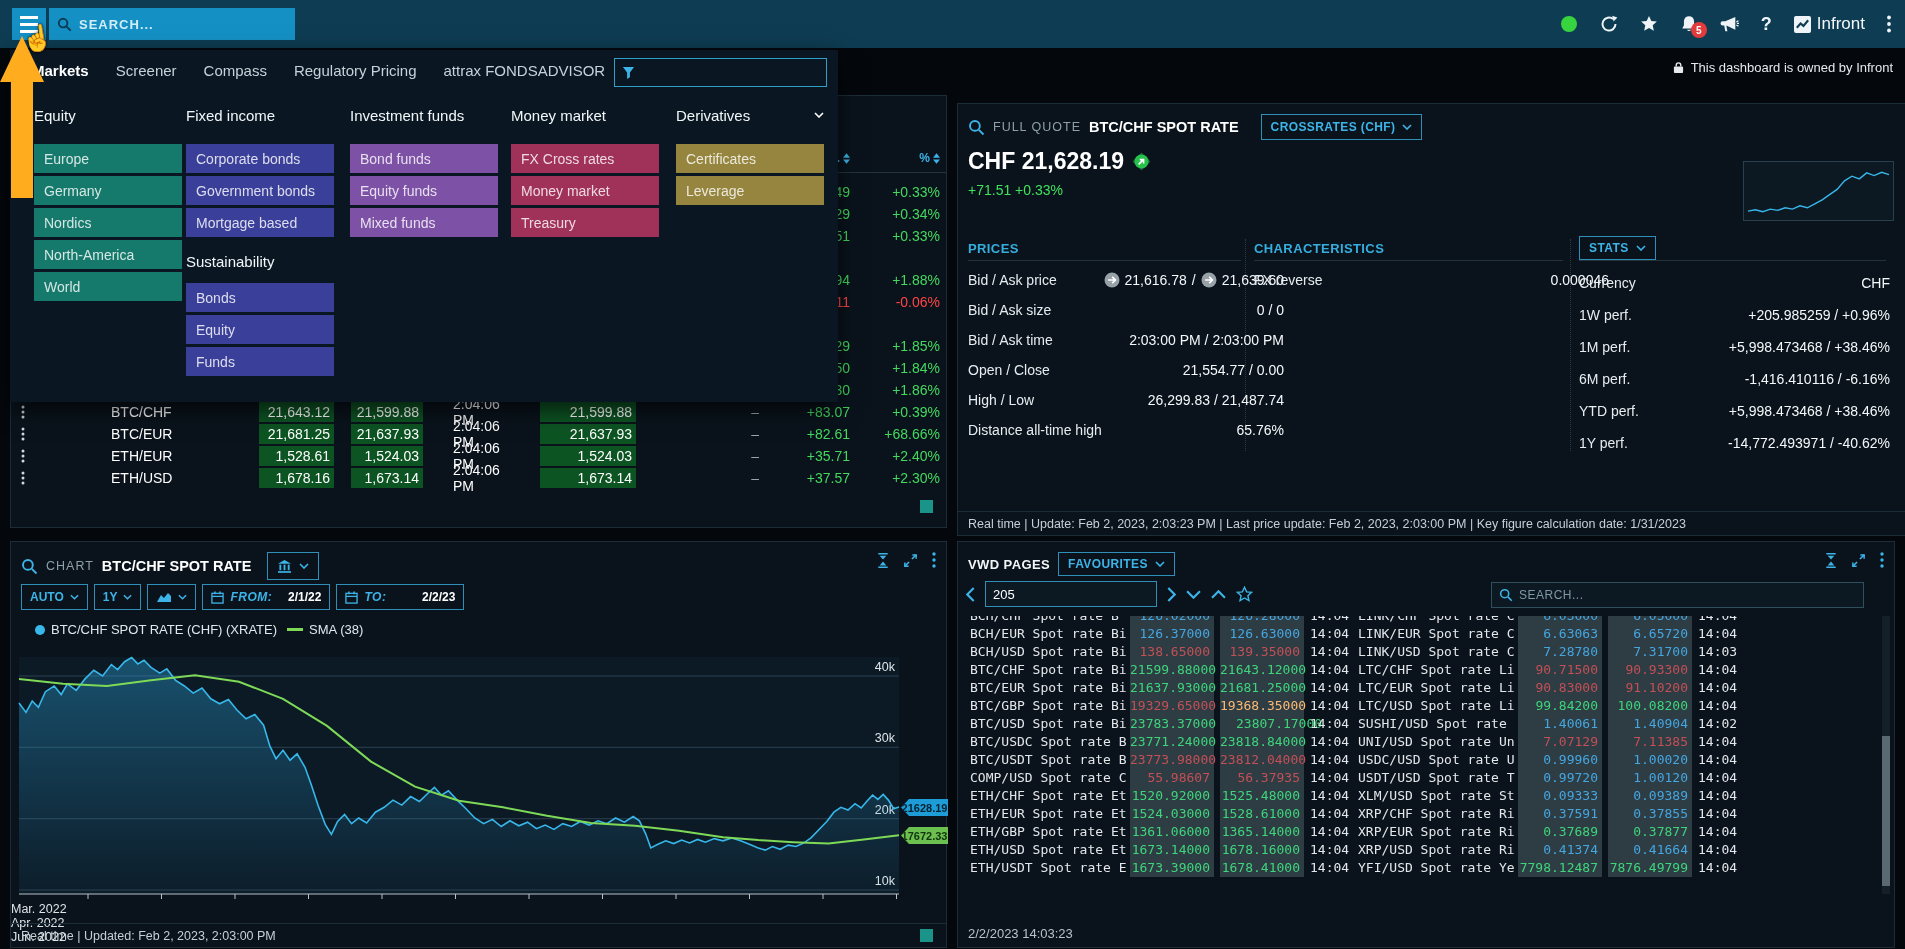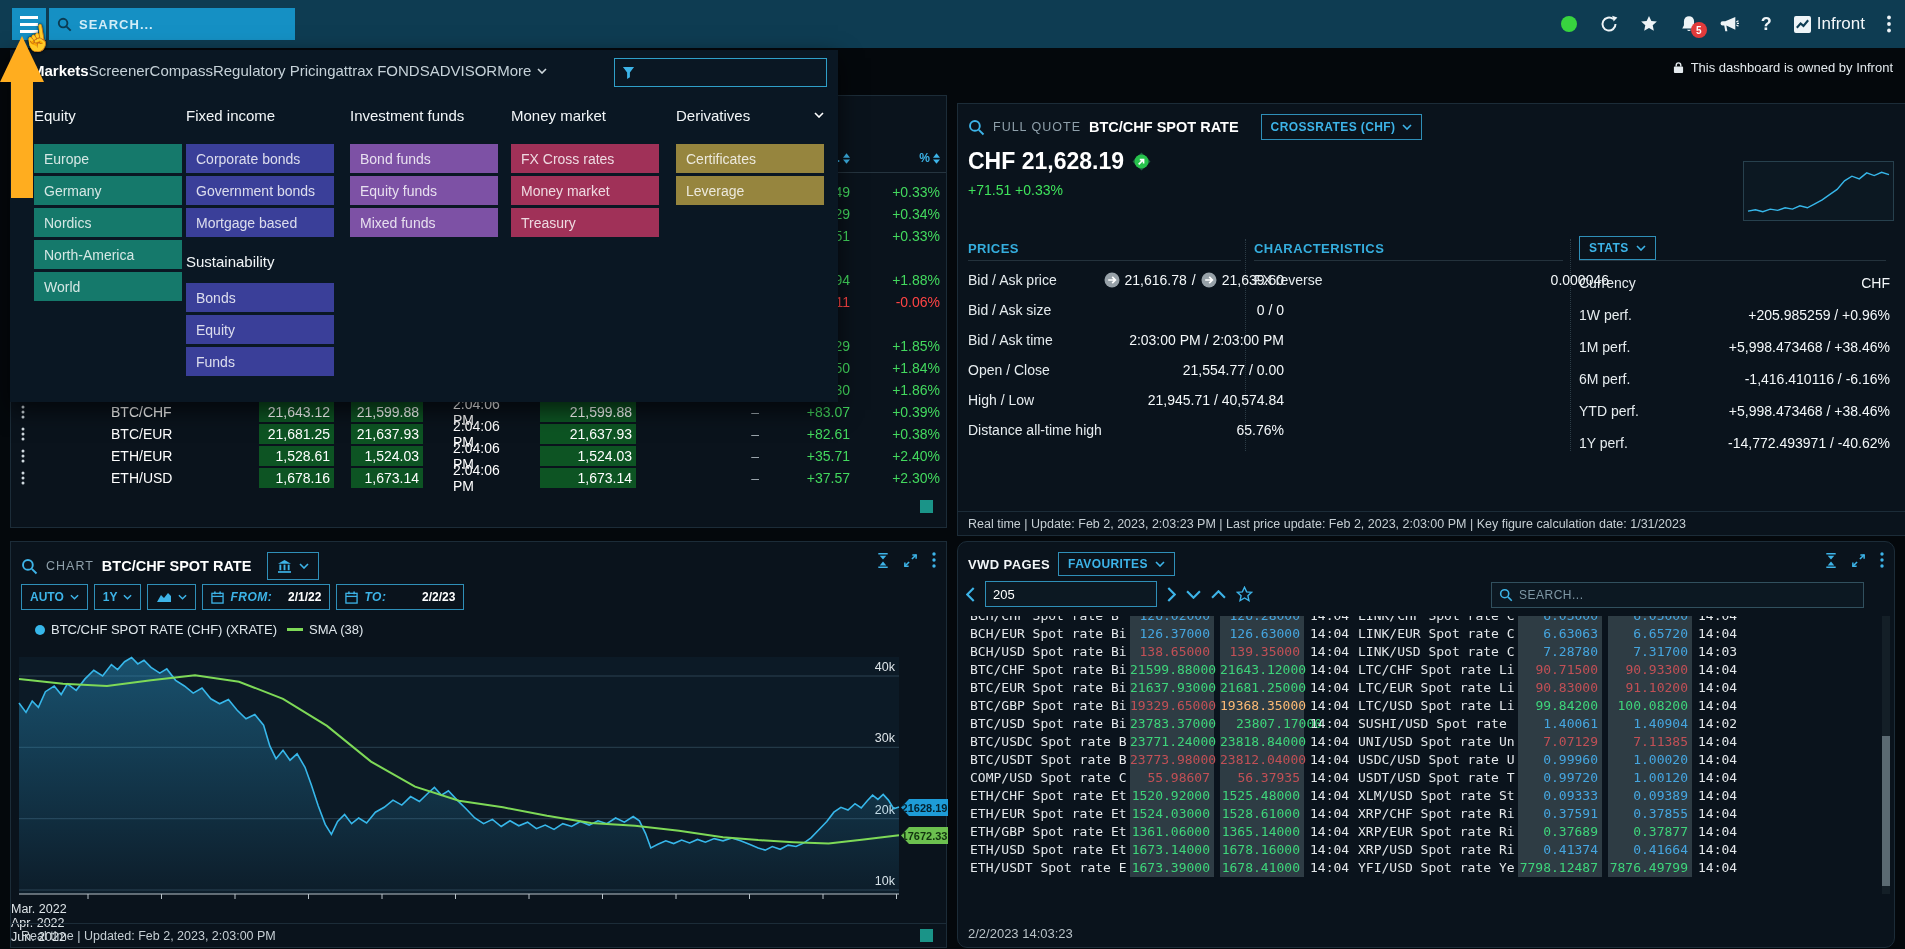--- a/index.html
+++ b/index.html
@@ -22,33 +22,33 @@
   .badge { position:absolute; right:-9px; bottom:-5px; min-width:16px; height:16px; border-radius:8px; background:#e23b3b;
            color:#fff; font:bold 10px "Liberation Sans",sans-serif; display:flex; align-items:center; justify-content:center; padding:0 3px; }
   .brand { display:flex; align-items:center; gap:6px; font:17px "Liberation Sans",sans-serif; color:#f2f7fa; }
   .ownership { position:absolute; right:12px; top:60px; display:flex; gap:7px; align-items:center;
                font:13px "Liberation Sans",sans-serif; color:#e4eaee; z-index:5; }
   
   .panel { position:absolute; background:#0a131c; border:1px solid #1c2c38; }
   #watchlist-panel { left:10px; top:95px;  width:937px; height:433px; }
   #fullquote-panel { left:957px; top:95px; width:996px; height:433px;margin-top:8px; }
   #chart-panel     { left:10px; top:541px; width:937px; height:407px; }
-  #vwd-panel       { left:957px; top:541px; width:938px; height:407px;border-radius:10px; }
+  #vwd-panel       { left:957px; top:541px; width:938px; height:407px; }
   .panel-head-icons { position:absolute; top:10px; right:10px; display:flex; gap:14px; color:#3db4e8; align-items:center; }
   .cyanbtn { display:inline-flex; align-items:center; gap:7px; border:1px solid #2f8fb8; color:#3db4e8;
              font:bold 12px "Liberation Sans",sans-serif; letter-spacing:.4px; padding:0 9px; height:26px; cursor:pointer; background:transparent; }
   .icon { display:inline-flex; align-items:center; justify-content:center; }
   .graylabel { color:#8fa0ab; font:12.5px "Liberation Sans",sans-serif; letter-spacing:1px; }
   .status-strip { position:absolute; left:0; right:0; bottom:0; height:24px; border-top:1px solid #1c2c38;
                   display:flex; align-items:center; padding:0 10px; font:12.5px "Liberation Sans",sans-serif; color:#c6cfd4; }
   .teal-square { position:absolute; width:13px; height:13px; background:#1a9488; }
   
   #menu-overlay { position:absolute; left:10px; top:50px; width:828px; height:352px; background:#0a1723;
                   z-index:50; box-shadow:0 8px 22px rgba(0,0,0,.65); }
-  .menu-tabs { position:absolute; left:22px; top:12px; display:flex; align-items:center;
+  .menu-tabs { position:absolute; left:22px; top:12px; display:flex; gap:27px; align-items:center;
                font:15px "Liberation Sans",sans-serif; color:#c6d2d9; white-space:nowrap; }
   .menu-tab { cursor:pointer; display:flex; align-items:center; gap:6px; }
   .menu-tab.active { color:#ffffff; font-weight:bold; }
   .menu-filter { position:absolute; left:604px; top:8px; width:213px; height:29px; border:1px solid #2f9fc8;
                  display:flex; align-items:center; padding:0 7px; gap:6px; background:#0a1723; }
   .menu-filter input { flex:1; background:transparent; border:none; outline:none; color:#e8f4fa; font:13px "Liberation Sans",sans-serif; }
   .menu-col { position:absolute; top:55px; width:148px; }
   .menu-col-title { height:20px; margin-bottom:19px; font:15px "Liberation Sans",sans-serif; color:#f2f6f8;
                     display:flex; align-items:center; justify-content:space-between; }
   .menu-item { height:29px; margin-bottom:3px; padding:0 10px; display:flex; align-items:center; cursor:pointer;
@@ -264,21 +264,21 @@
             <circle cx="2" cy="12" r="1.5"></circle>
           </svg>
         </div>
         <div class="wl-cell" style="left: 100px; color: rgb(255, 255, 255);">BTC/EUR</div>
         <div class="wl-cell wl-num wl-green" style="left: 248px; width: 75px; background: rgb(13, 84, 35);">21,681.25</div>
         <div class="wl-cell wl-num wl-green" style="left: 340px; width: 72px; background: rgb(13, 84, 35);">21,637.93</div>
         <div class="wl-cell wl-num wl-green" style="left: 529px; width: 96px; background: rgb(13, 84, 35);">21,637.93</div>
         <div class="wl-cell" style="left: 442px; width: 66px; color: rgb(255, 255, 255);">2:04:06 PM</div>
         <div class="wl-cell" style="right: 187px; color: rgb(154, 164, 171);">–</div>
         <div class="wl-cell wl-chg" style="right: 96px;">+82.61</div>
-        <div class="wl-cell wl-chg" style="right: 6px;">+0.38%</div>
+        <div class="wl-cell wl-chg" style="right: 6px;">+68.66%</div>
       </div>
       <div class="wl-row" style="top: 349px;">
         <div class="wl-cell" style="left: 10px;">
           <svg viewBox="0 0 4 14" width="4" height="14" fill="#cfd8de">
             <circle cx="2" cy="2" r="1.5"></circle>
             <circle cx="2" cy="7" r="1.5"></circle>
             <circle cx="2" cy="12" r="1.5"></circle>
           </svg>
         </div>
         <div class="wl-cell" style="left: 100px; color: rgb(255, 255, 255);">ETH/EUR</div>
@@ -399,21 +399,21 @@
       <div class="fq-row" style="top: 225px; left: 10px; right: 10px;">
         <div class="fq-label" style="position: relative;">Bid / Ask time</div>
         <div class="fq-value" style="right: 658px;">2:03:00 PM / 2:03:00 PM</div>
       </div>
       <div class="fq-row" style="top: 255px; left: 10px; right: 10px;">
         <div class="fq-label" style="position: relative;">Open / Close</div>
         <div class="fq-value" style="right: 658px;">21,554.77 / 0.00</div>
       </div>
       <div class="fq-row" style="top: 285px; left: 10px; right: 10px;">
         <div class="fq-label" style="position: relative;">High / Low</div>
-        <div class="fq-value" style="right: 658px;">21,945.71 / 40,574.84</div>
+        <div class="fq-value" style="right: 658px;">26,299.83 / 21,487.74</div>
       </div>
       <div class="fq-row" style="top: 315px; left: 10px; right: 10px;">
         <div class="fq-label" style="position: relative;">Distance all-time high</div>
         <div class="fq-value" style="right: 658px;">65.76%</div>
       </div>
       <div class="fq-row" style="top: 165px; left: 296px; right: 10px;">
         <div class="fq-label" style="position: relative;">FX reverse</div>
         <div class="fq-value" style="right: 333px;">0.000046</div>
       </div>
       <div class="fq-row" style="top: 168px; left: 621px; right: 10px;">

